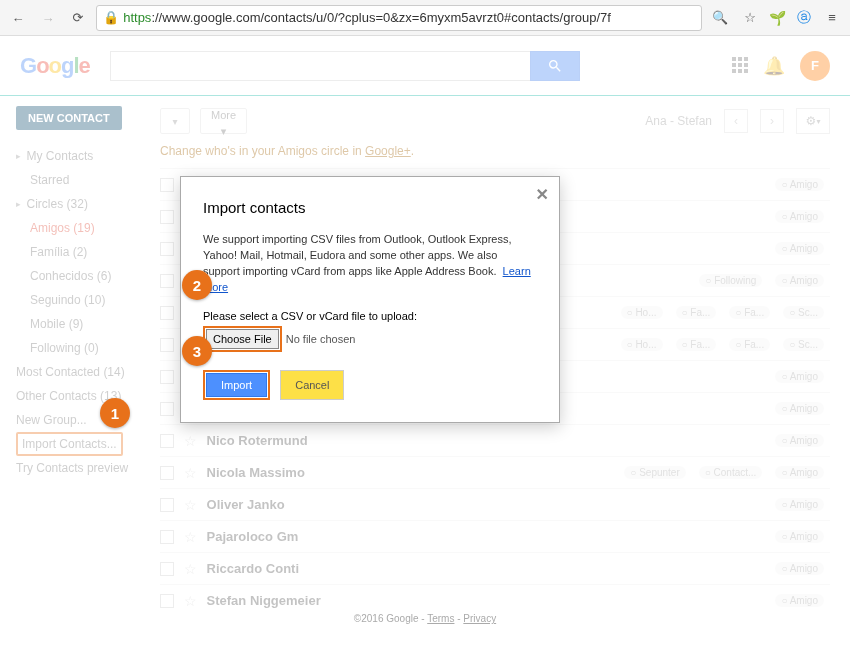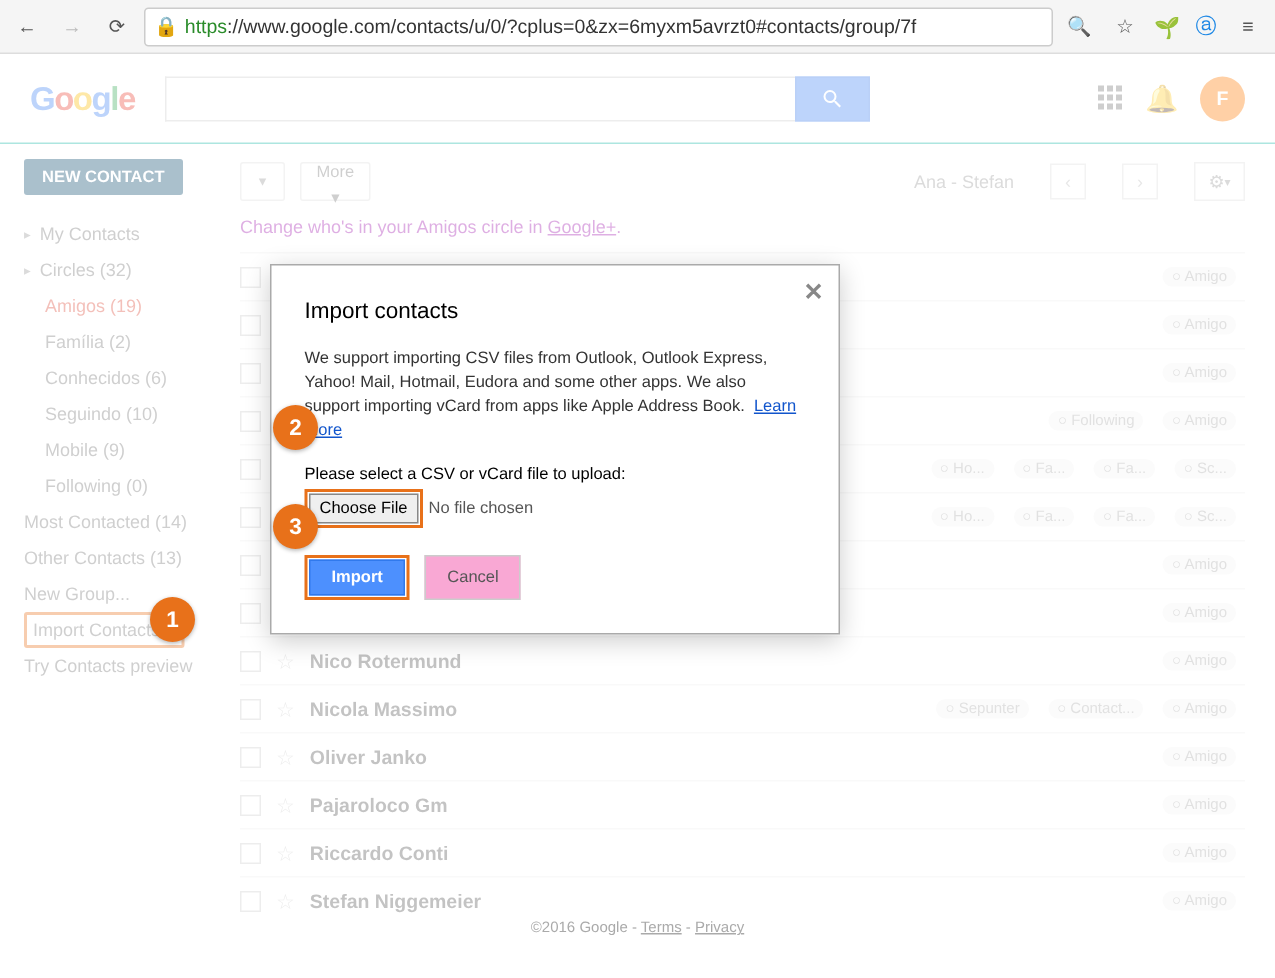--- a/index.html
+++ b/index.html
@@ -44,47 +44,47 @@
 .sb-item.has-tri::before { content: "▸"; font-size: 9px; color: #999; }
 .sb-item.selected { color: #dd4b39; }
 .sb-sub { padding-left: 14px; }
 .sb-link { padding: 5px 0; color: #777; cursor: pointer; }
 .sb-link.hl { border: 2px solid #e8711a; border-radius: 2px; padding: 3px 4px; display: inline-block; }
 
 .main { flex: 1; padding: 10px 20px 10px 0; }
 .toolbar { display: flex; align-items: center; gap: 10px; height: 30px; margin-bottom: 8px; }
 .tb-check { width: 30px; height: 26px; border: 1px solid #ddd; border-radius: 2px; display: flex; align-items: center; justify-content: center; font-size: 10px; color: #999; }
 .more-btn { height: 26px; border: 1px solid #ddd; border-radius: 2px; padding: 0 10px; font-size: 11px; color: #777; display: flex; align-items: center; gap: 4px; flex-direction: column; }
-.tb-right { margin-left: auto; display: flex; align-items: center; gap: 24px; color: #999; font-size: 12px; }
+.tb-right { margin-left: auto; display: flex; align-items: center; gap: 12px; color: #999; font-size: 12px; }
 .pager-btn { width: 24px; height: 24px; border: 1px solid #ddd; display: flex; align-items: center; justify-content: center; color: #bbb; }
 .gear-btn { width: 34px; height: 26px; border: 1px solid #ddd; display: flex; align-items: center; justify-content: center; color: #999; }
-.circle-notice { font-size: 12px; color: #a21caf; margin-bottom: 10px; }
+.circle-notice { font-size: 12px; color: #a16207; margin-bottom: 10px; }
 .circle-notice u { text-decoration: underline; }
 
 .contact-row { display: flex; align-items: center; height: 32px; border-top: 1px solid #eee; font-size: 13px; color: #555; gap: 10px; padding-right: 6px; }
 .contact-row .cb { width: 14px; height: 14px; border: 1px solid #ccc; }
 .contact-row .star { color: #ccc; font-size: 14px; }
 .contact-row .name { flex: 1; font-weight: bold; }
 .tag { font-size: 10px; color: #aaa; background: #f3f3f3; border-radius: 8px; padding: 1px 6px; margin-left: 3px; }
 
 
 .modal { position: absolute; top: 176px; left: 180px; width: 380px; background: #fff; border: 1px solid #aaa; box-shadow: 0 4px 16px rgba(0,0,0,0.2); padding: 22px; z-index: 100; }
 .modal-close { position: absolute; top: 8px; right: 10px; color: #888; font-size: 16px; cursor: pointer; font-weight: bold; }
 .modal h2 { font-size: 15px; font-weight: normal; margin-bottom: 16px; }
 .modal p { font-size: 11px; color: #333; line-height: 1.45; margin-bottom: 14px; }
 .modal p a { color: #1155cc; text-decoration: underline; }
 .upload-label { font-size: 11px; margin-bottom: 4px; }
 .choose-file-wrap { display: flex; align-items: center; gap: 4px; margin-bottom: 18px; }
 .choose-file-btn { font-size: 11px; padding: 3px 6px; background: #efefef; border: 1px solid #888; cursor: pointer; }
 .choose-file-hl { border: 2px solid #e8711a; padding: 1px; display: inline-block; }
 .no-file { font-size: 11px; color: #555; }
 .modal-actions { display: flex; gap: 10px; }
-.import-btn { background: #4d90fe; color: #fff; border: 1px solid #3079ed; padding: 5px 14px; font-size: 11px; font-weight: bold; cursor: pointer; }
+.import-btn { background: #4d90fe; color: #fff; border: 1px solid #3079ed; padding: 5px 14px; font-size: 11px; font-weight: normal; cursor: pointer; }
 .import-hl { border: 2px solid #e8711a; padding: 1px; display: inline-block; }
-.cancel-btn { background: #f9a8d4; border: 1px solid #ccc; padding: 5px 14px; font-size: 11px; color: #555; cursor: pointer; }
+.cancel-btn { background: #fde047; border: 1px solid #ccc; padding: 5px 14px; font-size: 11px; color: #555; cursor: pointer; }
 
 
 .callout { position: absolute; width: 30px; height: 30px; border-radius: 50%; background: #e8711a; color: #fff; font-weight: bold; font-size: 15px; display: flex; align-items: center; justify-content: center; z-index: 200; box-shadow: 0 1px 3px rgba(0,0,0,0.3); }
 
 
 .footer { position: absolute; bottom: 28px; left: 0; right: 0; text-align: center; font-size: 10px; color: #aaa; }
 .footer a { color: #aaa; text-decoration: underline; }
 </style>
 </head>
 <body>
@@ -130,20 +130,21 @@
       </div>
     <div class="bell">🔔</div>
     <div class="avatar">F</div>
   </div>
 </div>
 
 <div class="content">
   <div class="sidebar">
     <div class="new-contact-btn">NEW CONTACT</div>
     <div class="sb-item has-tri">My Contacts</div>
+    <div class="sb-item sb-sub">Starred</div>
     <div class="sb-item has-tri">Circles (32)</div>
     <div id="circles-list">
         <div class="sb-item sb-sub selected">Amigos (19)</div>
         <div class="sb-item sb-sub">Família (2)</div>
         <div class="sb-item sb-sub">Conhecidos (6)</div>
         <div class="sb-item sb-sub">Seguindo (10)</div>
         <div class="sb-item sb-sub">Mobile (9)</div>
         <div class="sb-item sb-sub">Following (0)</div>
       </div>
     <div class="sb-link">Most Contacted (14)</div>

